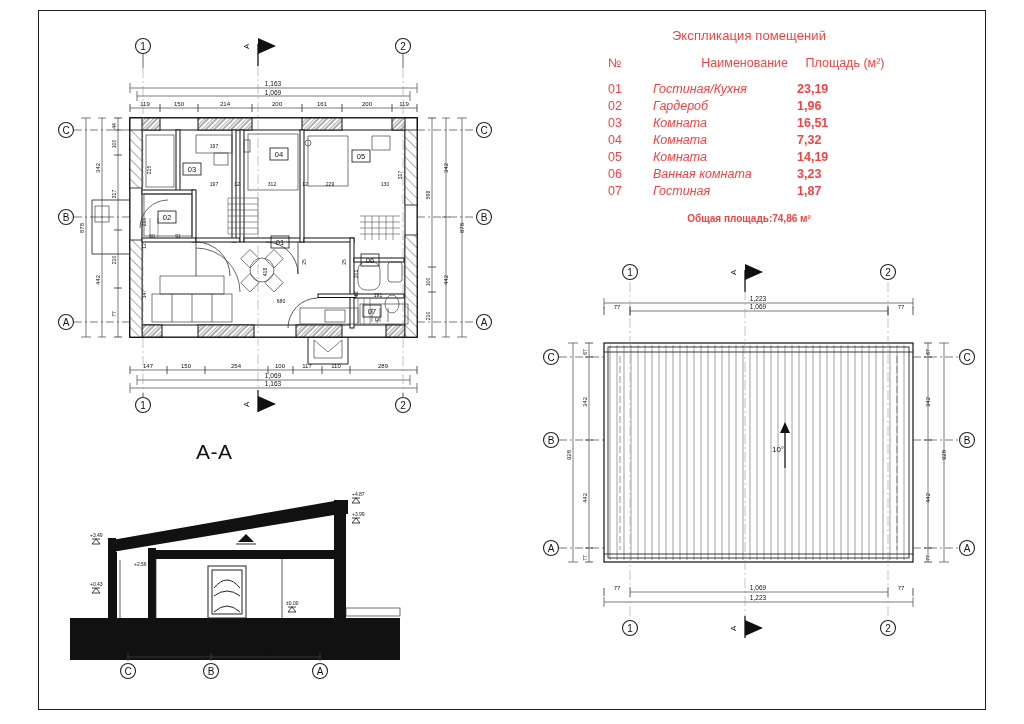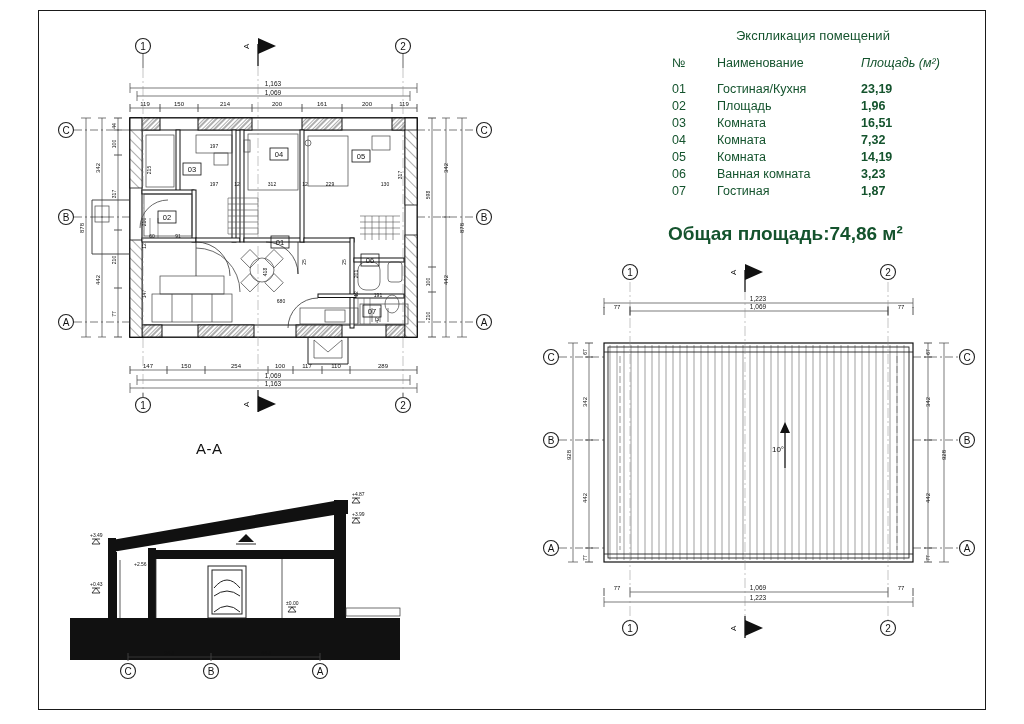--- a/index.html
+++ b/index.html
@@ -2,34 +2,34 @@
 <html><head>
 <meta charset="utf-8">
 <style>
   html,body{margin:0;padding:0;background:#ffffff;}
   body{font-family:"Liberation Sans", sans-serif;-webkit-font-smoothing:antialiased;}
   #sheet{position:relative;width:1024px;height:724px;background:#ffffff;overflow:hidden;}
   #frame{position:absolute;left:38px;top:10px;width:948px;height:700px;border:1px solid #1a1a1a;box-sizing:border-box;}
   .svgwrap{position:absolute;left:0;top:0;width:1024px;height:724px;}
   svg{display:block;}
   
-  #legend{position:absolute;left:668px;top:28px;width:290px;color:#14532d;}
+  #legend{position:absolute;left:604px;top:28px;width:290px;color:#ef4444;}
   #legend .ttl{font-size:13px;text-align:center;letter-spacing:.1px;margin-bottom:12px;}
   #legend table{border-collapse:collapse;width:100%;font-size:12.5px;}
   #legend th{font-weight:normal;font-size:12.5px;text-align:left;padding-bottom:10px;}
   #legend th.c-no{width:34px;text-align:left;padding-left:4px;}
-  #legend th.c-nm{text-align:left;padding-left:10px;}
-  #legend th.c-ar{text-align:left;width:96px;padding-left:8px;font-style:italic;}
+  #legend th.c-nm{text-align:right;padding-left:10px;}
+  #legend th.c-ar{text-align:center;width:96px;padding-left:8px;}
   #legend td{padding:1.5px 0;font-size:12.5px;vertical-align:top;}
   #legend td.c-no{padding-left:4px;}
-  #legend td.c-nm{padding-left:10px;}
+  #legend td.c-nm{padding-left:10px;font-style:italic;}
   #legend td.c-ar{padding-left:8px;font-weight:bold;}
-  #total{margin-top:24px;font-size:19px;font-weight:bold;}
+  #total{margin-top:14px;font-size:10px;font-weight:bold;text-align:center;}
   #total .val{font-weight:bold;}
-  .secttl{position:absolute;left:196px;top:440px;font-size:15px;color:#111;letter-spacing:.5px;}
+  .secttl{position:absolute;left:196px;top:440px;font-size:21px;color:#111;letter-spacing:.5px;}
 </style>
 </head>
 <body>
 
 <div id="sheet">
 
   <div id="frame"></div>
 
   <div class="svgwrap">
   <svg width="1024" height="724" viewBox="0 0 1024 724" xmlns="http://www.w3.org/2000/svg">
@@ -729,21 +729,21 @@
         </tr>
       </thead>
       <tbody>
         <tr>
           <td class="c-no">01</td>
           <td class="c-nm">Гостиная/Кухня</td>
           <td class="c-ar">23,19</td>
         </tr>
         <tr>
           <td class="c-no">02</td>
-          <td class="c-nm">Площадь</td>
+          <td class="c-nm">Гардероб</td>
           <td class="c-ar">1,96</td>
         </tr>
         <tr>
           <td class="c-no">03</td>
           <td class="c-nm">Комната</td>
           <td class="c-ar">16,51</td>
         </tr>
         <tr>
           <td class="c-no">04</td>
           <td class="c-nm">Комната</td>

